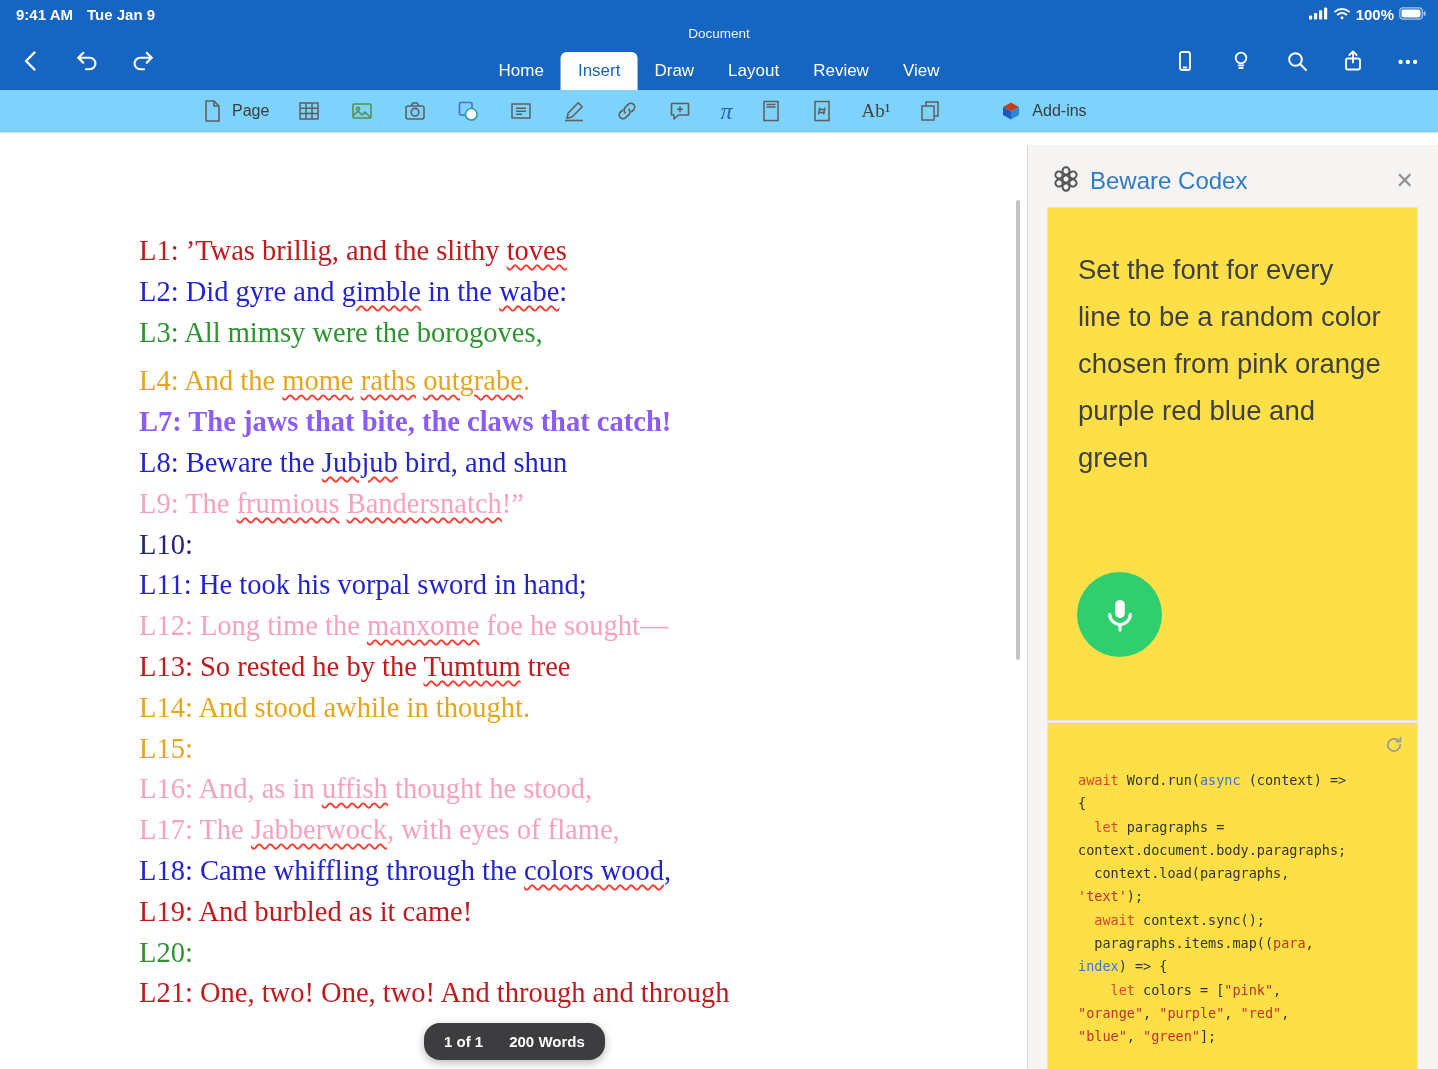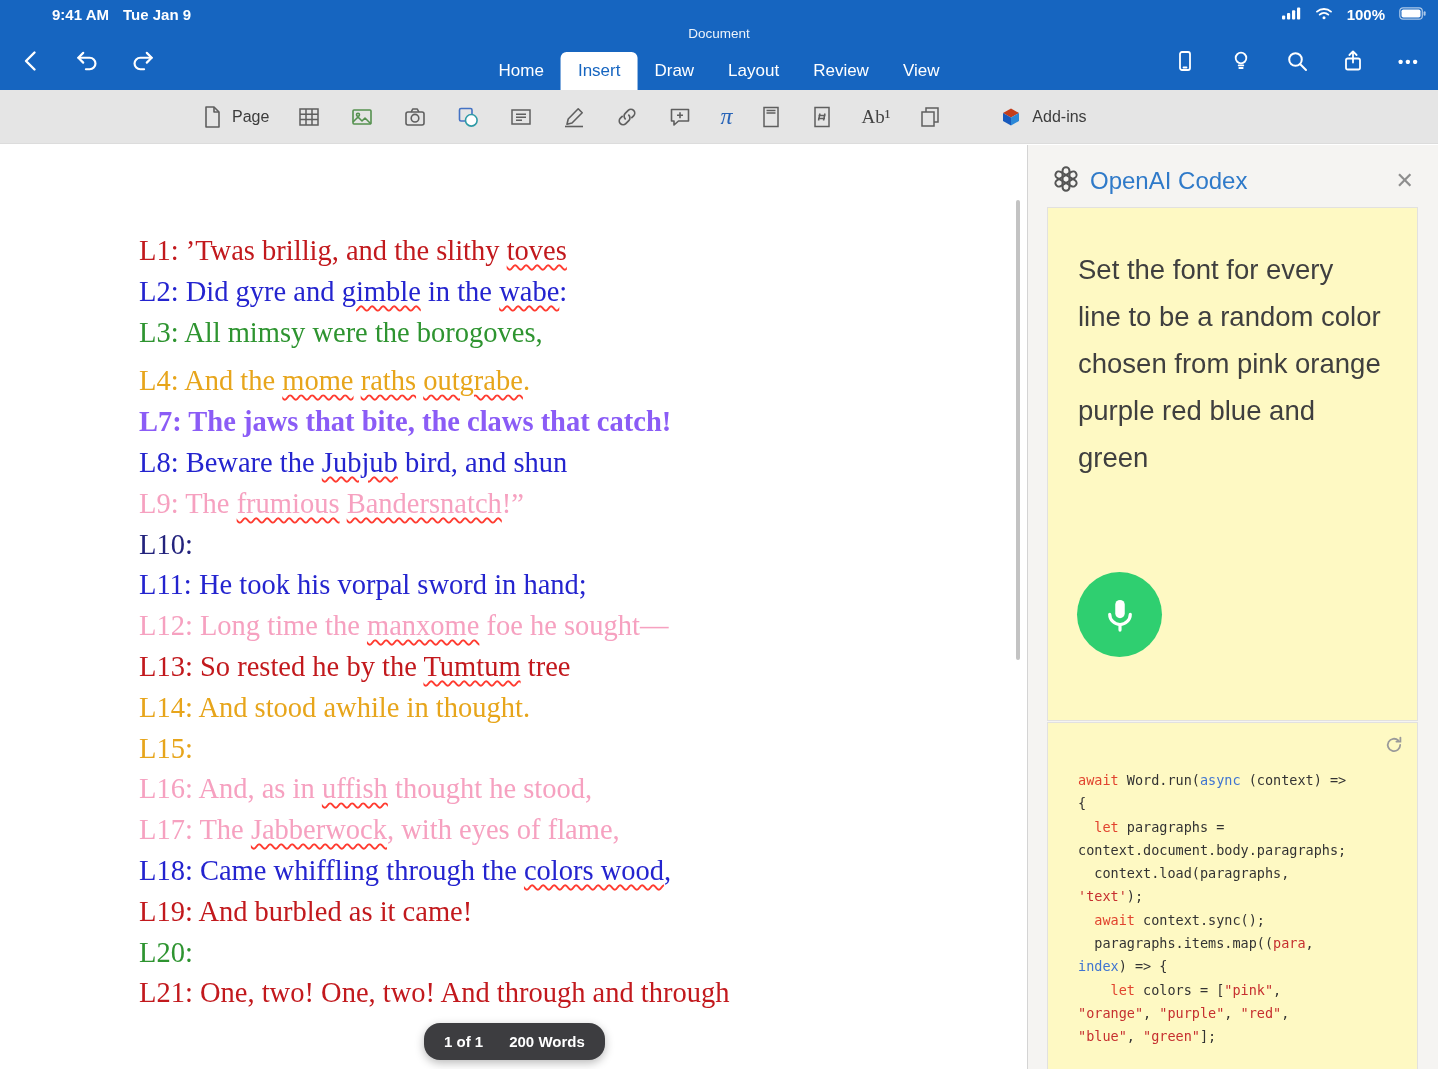--- a/index.html
+++ b/index.html
@@ -1,54 +1,54 @@
 <!DOCTYPE html>
 <html><head>
 <meta charset="utf-8">
 <style>
   html,body { margin:0; padding:0; }
   body { width:1438px; height:1069px; overflow:hidden; font-family:"Liberation Sans",sans-serif; background:#fff; }
   .app { position:relative; width:1438px; height:1069px; overflow:hidden; }
 
   
   .header { position:absolute; top:0; left:0; right:0; height:90px; background:#1665c0; color:#fff; }
-  .statusbar { position:absolute; top:0; left:0; right:0; height:26px; display:flex; justify-content:space-between; align-items:center; padding:2px 12px 0 16px; font-size:15px; font-weight:600; box-sizing:border-box;margin-left:36px; }
+  .statusbar { position:absolute; top:0; left:0; right:0; height:26px; display:flex; justify-content:space-between; align-items:center; padding:2px 12px 0 16px; font-size:15px; font-weight:600; box-sizing:border-box; }
   .status-left { display:flex; gap:14px; }
-  .status-right { display:flex; gap:14px; align-items:center; }
+  .status-right { display:flex; gap:5px; align-items:center; }
   .doc-title { position:absolute; top:26px; left:0; width:100%; text-align:center; font-size:13.5px; color:rgba(255,255,255,.92); }
   .nav-left { position:absolute; left:16px; top:44px; display:flex; gap:26px; align-items:center; height:34px; }
   .nav-right { position:absolute; right:14px; top:44px; display:flex; gap:26px; align-items:center; height:34px; }
   .nav-btn { display:flex; align-items:center; justify-content:center; width:30px; height:30px; cursor:pointer; }
   .tabs { position:absolute; bottom:0; left:50%; transform:translateX(-50%); display:flex; height:38px; }
   .tab { padding:0 17px; display:flex; align-items:center; font-size:17px; color:#fff; cursor:pointer; white-space:nowrap; }
   .tab.active { background:#fff; color:#1665c0; border-radius:6px 6px 0 0; }
   .ellipsis-glyph { font-size:15px; letter-spacing:2px; font-weight:700; }
 
   
-  .toolbar { position:absolute; top:90px; left:0; right:0; height:54px; background:#e5e5e5; border-bottom:1px solid #dcdcdc; display:flex; align-items:center; gap:27px; padding-left:200px; box-sizing:border-box; }
+  .toolbar { position:absolute; top:90px; left:0; right:0; height:43px; background:#7dd3fc; border-bottom:1px solid #dcdcdc; display:flex; align-items:center; gap:27px; padding-left:200px; box-sizing:border-box; }
   .tool { display:flex; align-items:center; gap:8px; color:#3c3c3c; font-size:16px; cursor:pointer; }
   .tool svg { display:block; }
   .footnote-text { font-size:19px; color:#444; font-family:"Liberation Serif",serif; }
   .pi-glyph { font-size:24px; color:#2864b8; font-family:"Liberation Serif",serif; font-style:italic; }
 
   
   .content { position:absolute; top:145px; left:0; right:0; bottom:0; }
   .doc-area { position:absolute; left:0; top:0; width:1027px; bottom:0; background:#fff; overflow:hidden; }
   .poem { position:absolute; left:139px; top:86px; font-family:"Liberation Serif",serif; font-size:28.5px; }
   .poem-line { height:40.8px; line-height:40.8px; white-space:nowrap; }
   .squiggle { text-decoration:underline; text-decoration-style:wavy; text-decoration-color:#ff3b30; text-decoration-thickness:1.5px; text-underline-offset:4px; }
   .doc-scrollbar { position:absolute; left:1016px; top:55px; width:4px; height:460px; background:#c3c3c3; border-radius:2px; }
   .wordcount { position:absolute; left:424px; top:878px; background:#3d3d40; color:#fff; border-radius:16px; padding:10px 20px; font-size:15px; font-weight:700; display:flex; gap:26px; box-shadow:0 3px 10px rgba(0,0,0,.28); cursor:pointer; }
 
   
   .panel { position:absolute; left:1027px; right:0; top:0; bottom:0; background:#f5f4f2; border-left:1px solid #d4d4d4; box-sizing:border-box; }
   .panel-header { display:flex; align-items:center; gap:10px; padding:20px 18px 8px 24px; }
   .panel-title { font-size:24px; color:#2f7ac9; font-weight:400; flex:1; }
   .panel-close { color:#8e8e8e; font-size:22px; line-height:1; cursor:pointer; padding:2px 6px; }
-  .card { position:absolute; background:#fef9c3; border:1px solid #e2e1df; box-sizing:border-box; }
+  .card { position:absolute; background:#fde047; border:1px solid #e2e1df; box-sizing:border-box; }
   .card-prompt { left:19px; right:20px; top:62px; height:514px; }
   .prompt-text { padding:38px 26px 0 30px; font-size:27.5px; line-height:47px; color:#3f3f3f; width:305px; }
   .mic-btn { position:absolute; left:29px; top:364px; width:85px; height:85px; border-radius:50%; background:#2fcf70; display:flex; align-items:center; justify-content:center; cursor:pointer; }
   .card-code { left:19px; right:20px; top:577px; height:500px; }
   .refresh-btn { position:absolute; right:13px; top:12px; cursor:pointer; }
   .code { padding:46px 16px 16px 30px; font-family:"DejaVu Sans Mono",monospace; font-size:13.5px; line-height:23.3px; color:#333; white-space:pre; }
   .tok-kw { color:#e1432e; }
   .tok-str { color:#c62f2f; }
   .tok-ident { color:#3f74d1;margin-top:16px; }
 </style>
@@ -275,21 +275,21 @@
       <div class="panel-header">
         <span>
           <svg width="28" height="28" viewBox="0 0 30 30" fill="none" stroke="#555" stroke-width="2.2">
               <g>
                 <rect x="11.3" y="2.5" width="7.4" height="25" rx="3.7"></rect>
                 <rect x="11.3" y="2.5" width="7.4" height="25" rx="3.7" transform="rotate(60 15 15)"></rect>
                 <rect x="11.3" y="2.5" width="7.4" height="25" rx="3.7" transform="rotate(120 15 15)"></rect>
               </g>
             </svg>
         </span>
-        <span class="panel-title">OpenAI Codex</span>
+        <span class="panel-title">Beware Codex</span>
         <span class="panel-close">✕</span>
       </div>
 
       <div class="card card-prompt">
         <div class="prompt-text">Set the font for every line to be a random color chosen from pink orange purple red blue and green</div>
         <div class="mic-btn">
           <svg width="38" height="38" viewBox="0 0 24 24" fill="none" stroke="#fff" stroke-width="2" stroke-linecap="round">
               <rect x="9" y="2.5" width="6" height="11.5" rx="3" fill="#fff" stroke="none"></rect>
               <path d="M5.5 11.5 a6.5 6.5 0 0 0 13 0"></path>
               <path d="M12 18 v3.5"></path>

